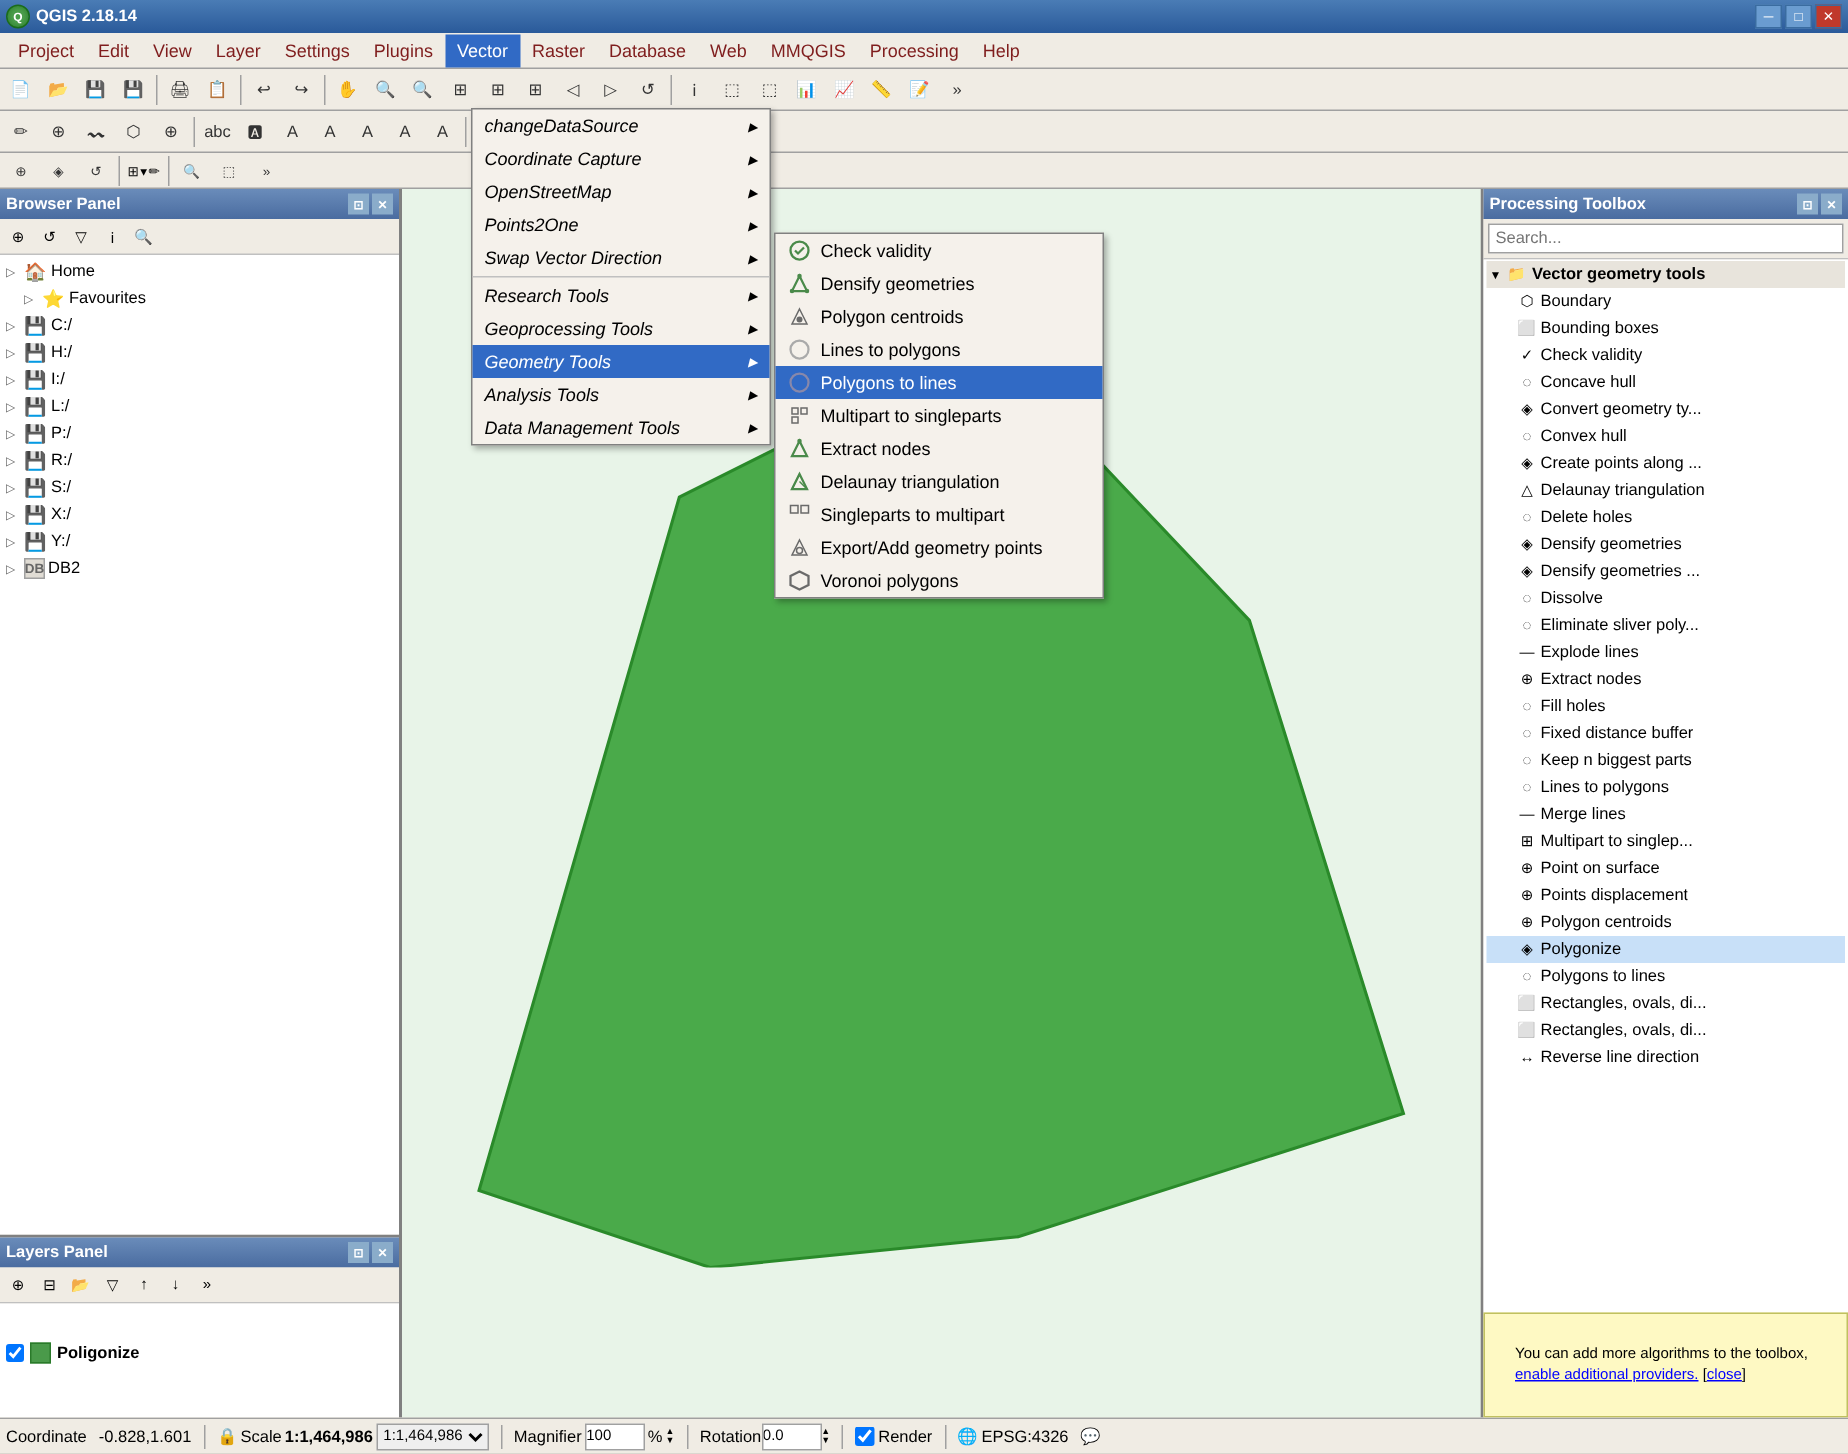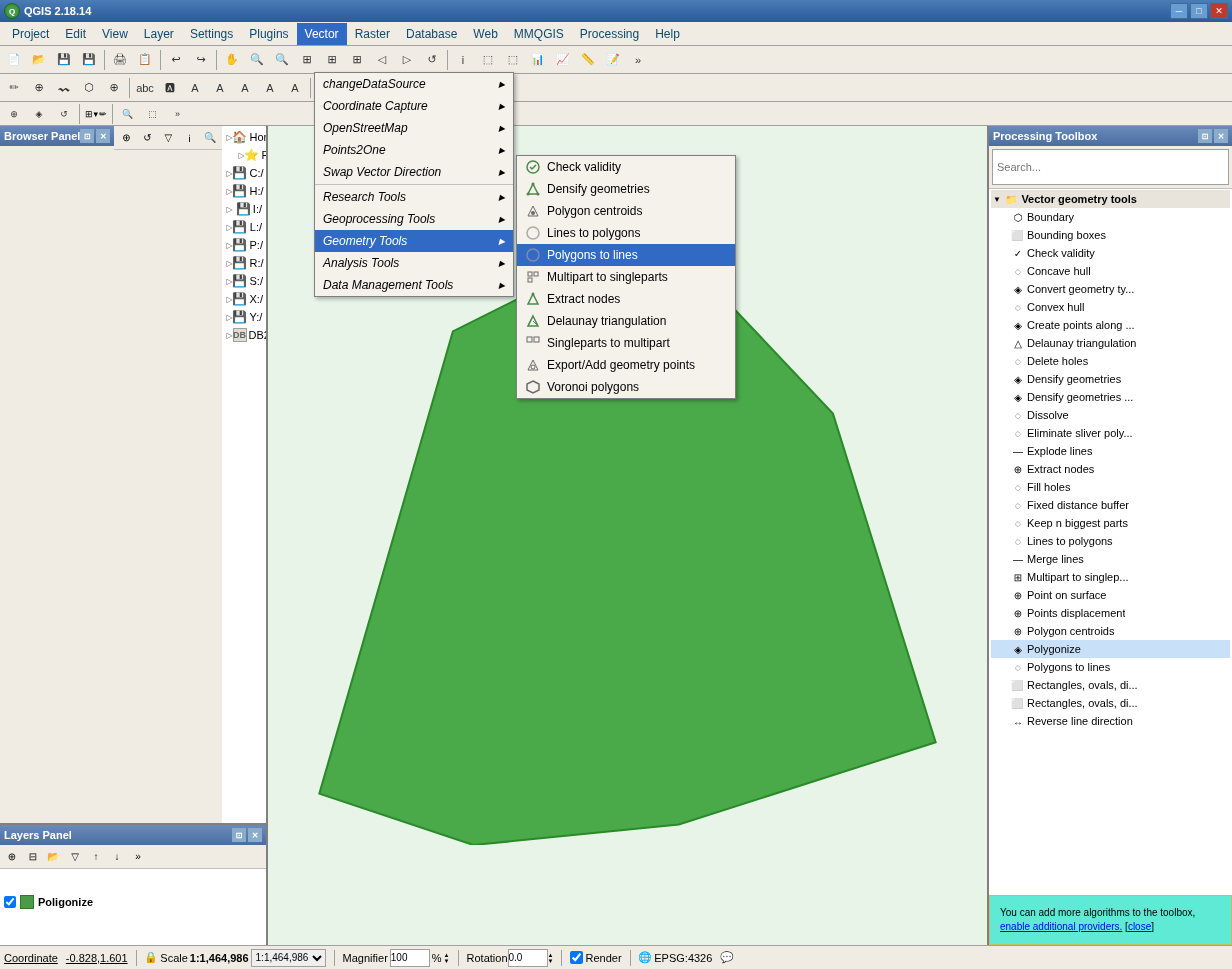--- a/index.html
+++ b/index.html
@@ -33,21 +33,21 @@
       align-items: center;
       padding: 0 4px;
     }
     .menu-item {
       padding: 2px 8px;
       cursor: pointer;
       height: 22px;
       display: flex;
       align-items: center;
       font-size: 12px;
-      color: #0c4a6e;
+      color: #7f1d1d;
       position: relative;
     }
     .menu-item.active { background: #316ac5; color: white; }
 
     
     .toolbar {
       background: #f0ece4;
       border-bottom: 1px solid #a0a0a0;
       height: 28px;
       display: flex;
@@ -81,21 +81,21 @@
       flex-direction: column;
       border-right: 2px solid #808080;
       background: #f0ece4;
     }
 
     
     #browser-panel {
       flex: 1;
       border-bottom: 2px solid #808080;
       display: flex;
-      flex-direction: row;
+      flex-direction: column;
       min-height: 0;
     }
     .panel-header {
       background: linear-gradient(to bottom, #6a8cba, #4a6ca0);
       color: white;
       height: 20px;
       display: flex;
       align-items: center;
       justify-content: space-between;
       padding: 0 4px;
@@ -179,21 +179,21 @@
       border-left: 2px solid #808080;
       background: #f0ece4;
     }
     .processing-search {
       padding: 3px;
       background: #f0ece4;
       border-bottom: 1px solid #c0c0c0;
     }
     .processing-search input {
       width: 100%;
-      height: 36px;
+      height: 20px;
       border: 1px solid #a0a0a0;
       padding: 0 4px;
       font-size: 11px;
     }
     .processing-tree {
       flex: 1;
       overflow-y: auto;
       background: white;
     }
     .proc-group {
@@ -212,40 +212,40 @@
       cursor: pointer;
       height: 18px;
       white-space: nowrap;
       overflow: hidden;
     }
     .proc-item-icon { width: 14px; height: 14px; display: flex; align-items: center; justify-content: center; font-size: 10px; flex-shrink: 0; }
     .proc-item-label { font-size: 11px; overflow: hidden; text-overflow: ellipsis; white-space: nowrap; }
 
     
     #proc-info {
-      background: #5eead4;
+      background: #fef9c3;
       border: 1px solid #c0c060;
-      padding: 10px;
+      padding: 20px;
       font-size: 10px;
       line-height: 1.4;
     }
     #proc-info a { color: blue; text-decoration: underline; cursor: pointer; }
 
     
     #statusbar {
       background: #f0ece4;
       border-top: 1px solid #a0a0a0;
       height: 24px;
       display: flex;
       align-items: center;
       padding: 0 4px;
       gap: 8px;
       font-size: 11px;
     }
-    .status-item { display: flex; align-items: center; gap: 2px; text-decoration: underline; }
+    .status-item { display: flex; align-items: center; gap: 2px; }
     .status-sep { width: 1px; height: 16px; background: #a0a0a0; }
 
     
     #vector-menu {
       position: absolute;
       top: 72px;
       left: 314px;
       background: #f5f1eb;
       border: 1px solid #808080;
       box-shadow: 2px 2px 4px rgba(0,0,0,0.3);

